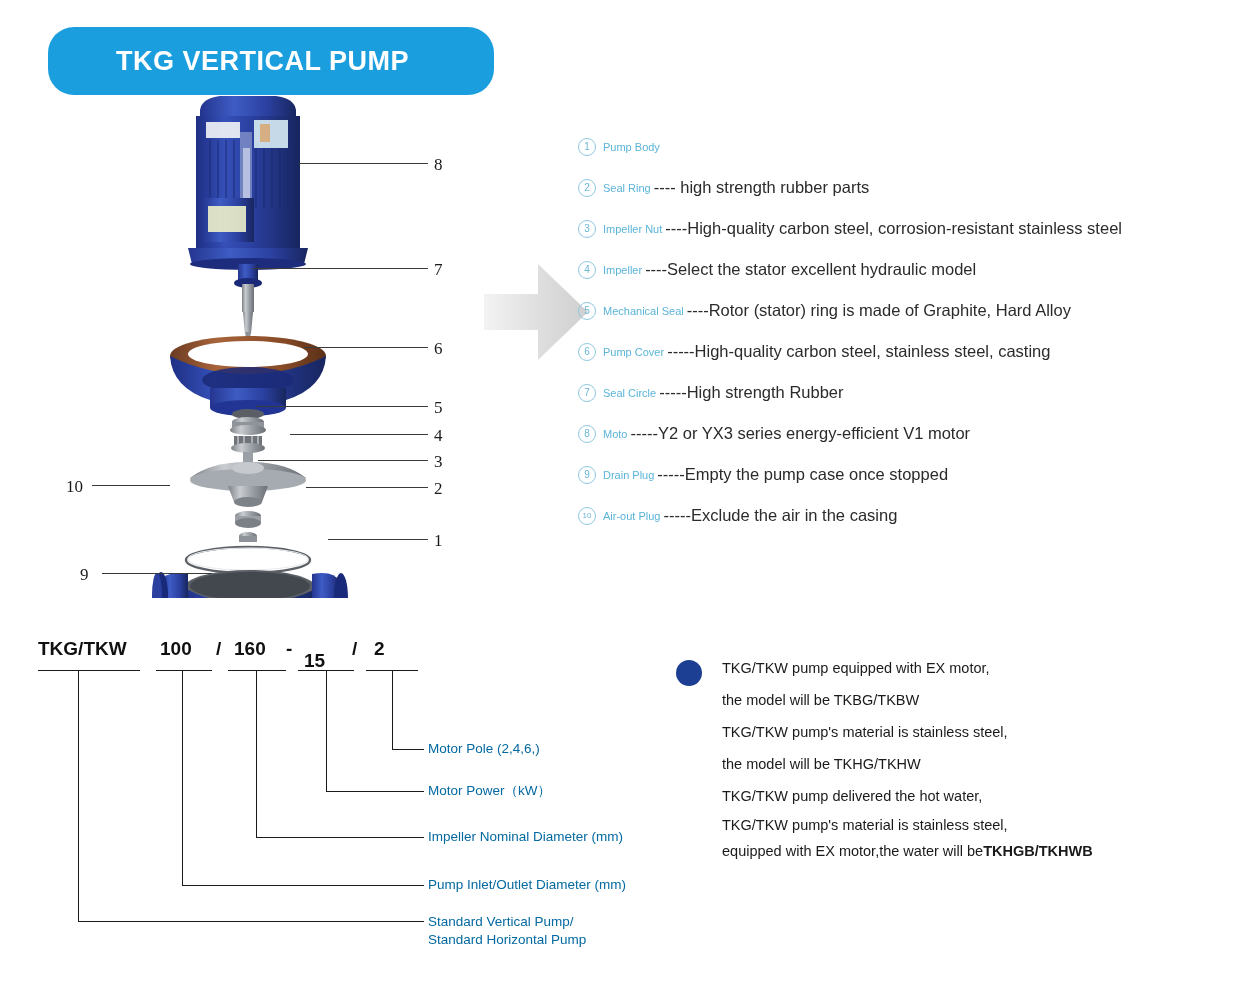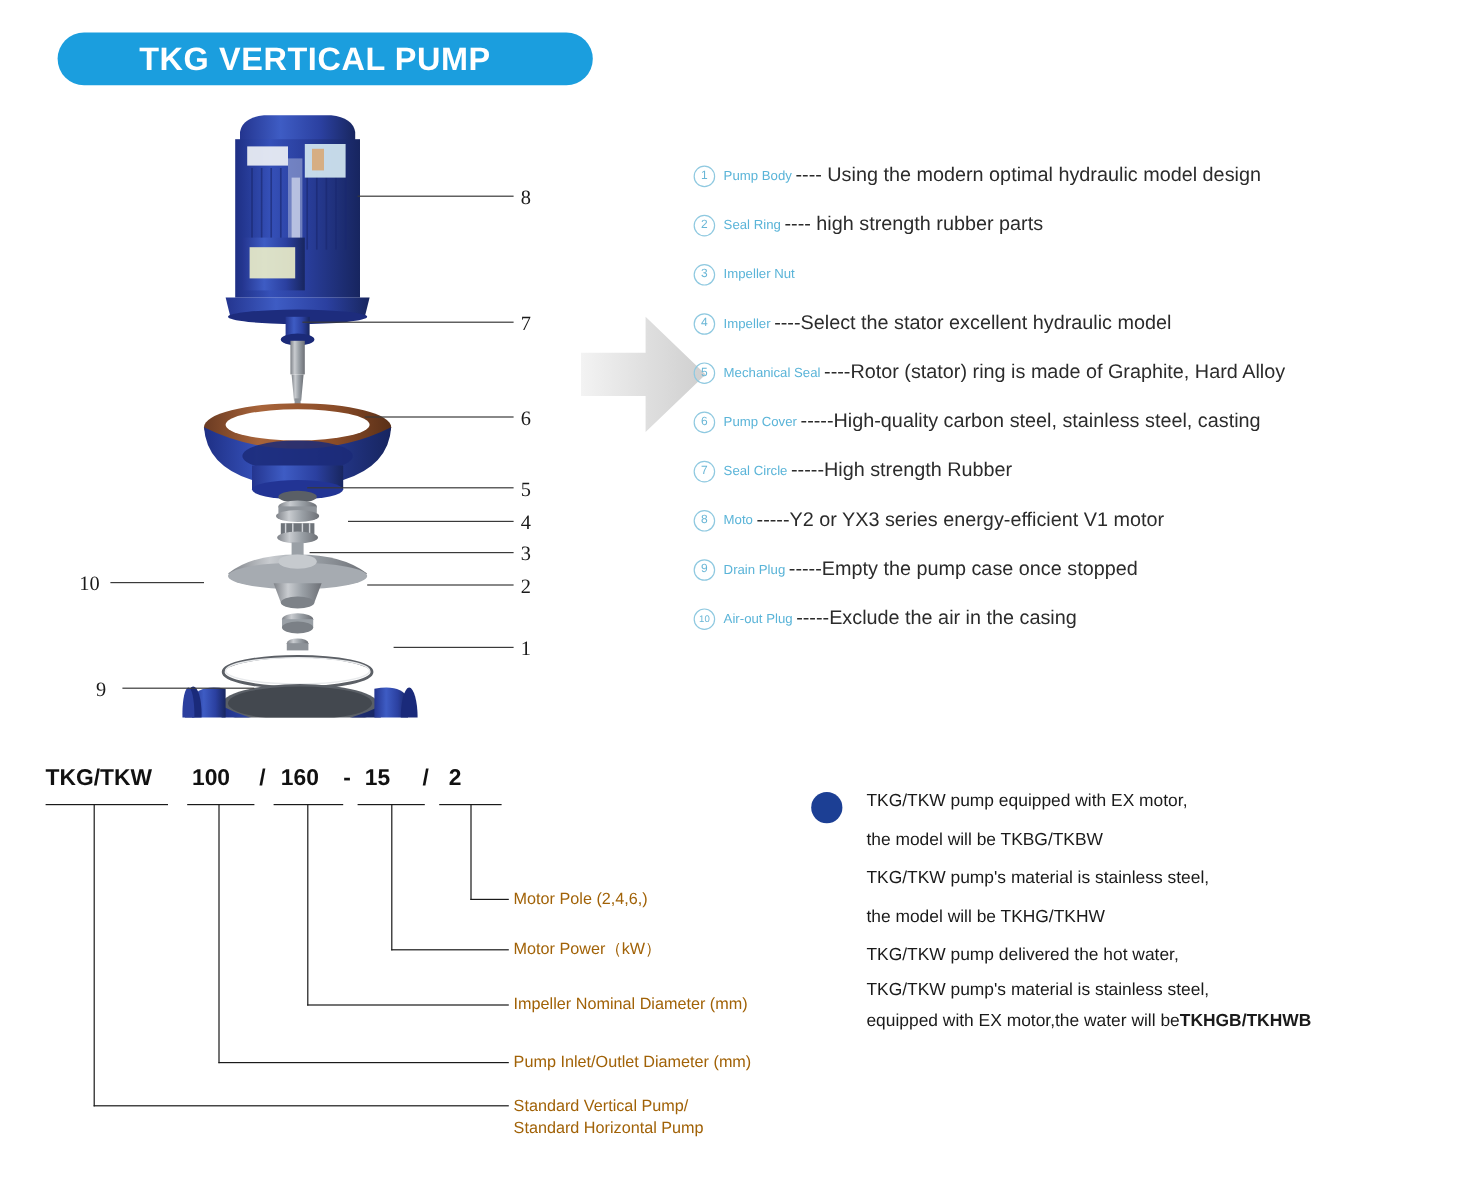--- a/index.html
+++ b/index.html
@@ -14,21 +14,21 @@
     font-family: "Liberation Sans", sans-serif;
     overflow: hidden;
   }
 
   
   #title-banner {
     position: absolute;
     left: 48px;
     top: 27px;
     width: 446px;
-    height: 44px;
+    height: 68px;
     background: #1b9ede;
     border-radius: 26px;
     display: flex;
     align-items: center;
   }
   #title-banner .title-text {
     color: #ffffff;
     font-size: 27px;
     font-weight: bold;
     letter-spacing: 0.5px;
@@ -140,21 +140,21 @@
     background: #1a1a1a;
   }
   .leader-v {
     position: absolute;
     width: 1.4px;
     background: #1a1a1a;
   }
   .leader-label {
     position: absolute;
     font-size: 13.5px;
-    color: #a16207;
+    color: #0369a1;
     font-family: "Liberation Sans", sans-serif;
     white-space: nowrap;
     line-height: 1.35;
   }
 
   
   #notes-block {
     position: absolute;
     left: 676px;
     top: 652px;
@@ -369,32 +369,32 @@
     </linearGradient>
   </defs>
   <path d="M0 36 L54 36 L54 6 L104 54 L54 102 L54 72 L0 72 Z" fill="url(#arrowGrad)"></path>
 </svg>
 
 <div id="legend-list">
 
   <div class="legend-row">
     <span class="legend-num">1</span>
     <span class="legend-name">Pump Body</span>
-    <span class="legend-desc">---- Using the modern optimal hydraulic model design</span>
   </div>
 
   <div class="legend-row">
     <span class="legend-num">2</span>
     <span class="legend-name">Seal Ring</span>
     <span class="legend-desc">---- high strength rubber parts</span>
   </div>
 
   <div class="legend-row">
     <span class="legend-num">3</span>
     <span class="legend-name">Impeller Nut</span>
+    <span class="legend-desc">----High-quality carbon steel, corrosion-resistant stainless steel</span>
   </div>
 
   <div class="legend-row">
     <span class="legend-num">4</span>
     <span class="legend-name">Impeller</span>
     <span class="legend-desc">----Select the stator excellent hydraulic model</span>
   </div>
 
   <div class="legend-row">
     <span class="legend-num">5</span>
@@ -433,21 +433,21 @@
   </div>
 </div>
 
 <div id="model-code">
 
   <span class="code-seg" style="left:8px;">TKG/TKW</span>
   <span class="code-seg" style="left:130px;">100</span>
   <span class="code-sep" style="left:186px;">/</span>
   <span class="code-seg" style="left:204px;">160</span>
   <span class="code-sep" style="left:256px;">-</span>
-  <span class="code-seg" style="left:274px;">15</span>
+  <span class="code-seg" style="left:274px;margin-top:12px;">15</span>
   <span class="code-sep" style="left:322px;">/</span>
   <span class="code-seg" style="left:344px;">2</span>
 
   <div class="leader-h" style="left:8px;   top:42px; width:102px;"></div>
   <div class="leader-h" style="left:126px; top:42px; width:56px;"></div>
   <div class="leader-h" style="left:198px; top:42px; width:58px;"></div>
   <div class="leader-h" style="left:268px; top:42px; width:56px;"></div>
   <div class="leader-h" style="left:336px; top:42px; width:52px;"></div>
 
   <div class="leader-v" style="left:362px; top:42px;  height:80px;"></div>

